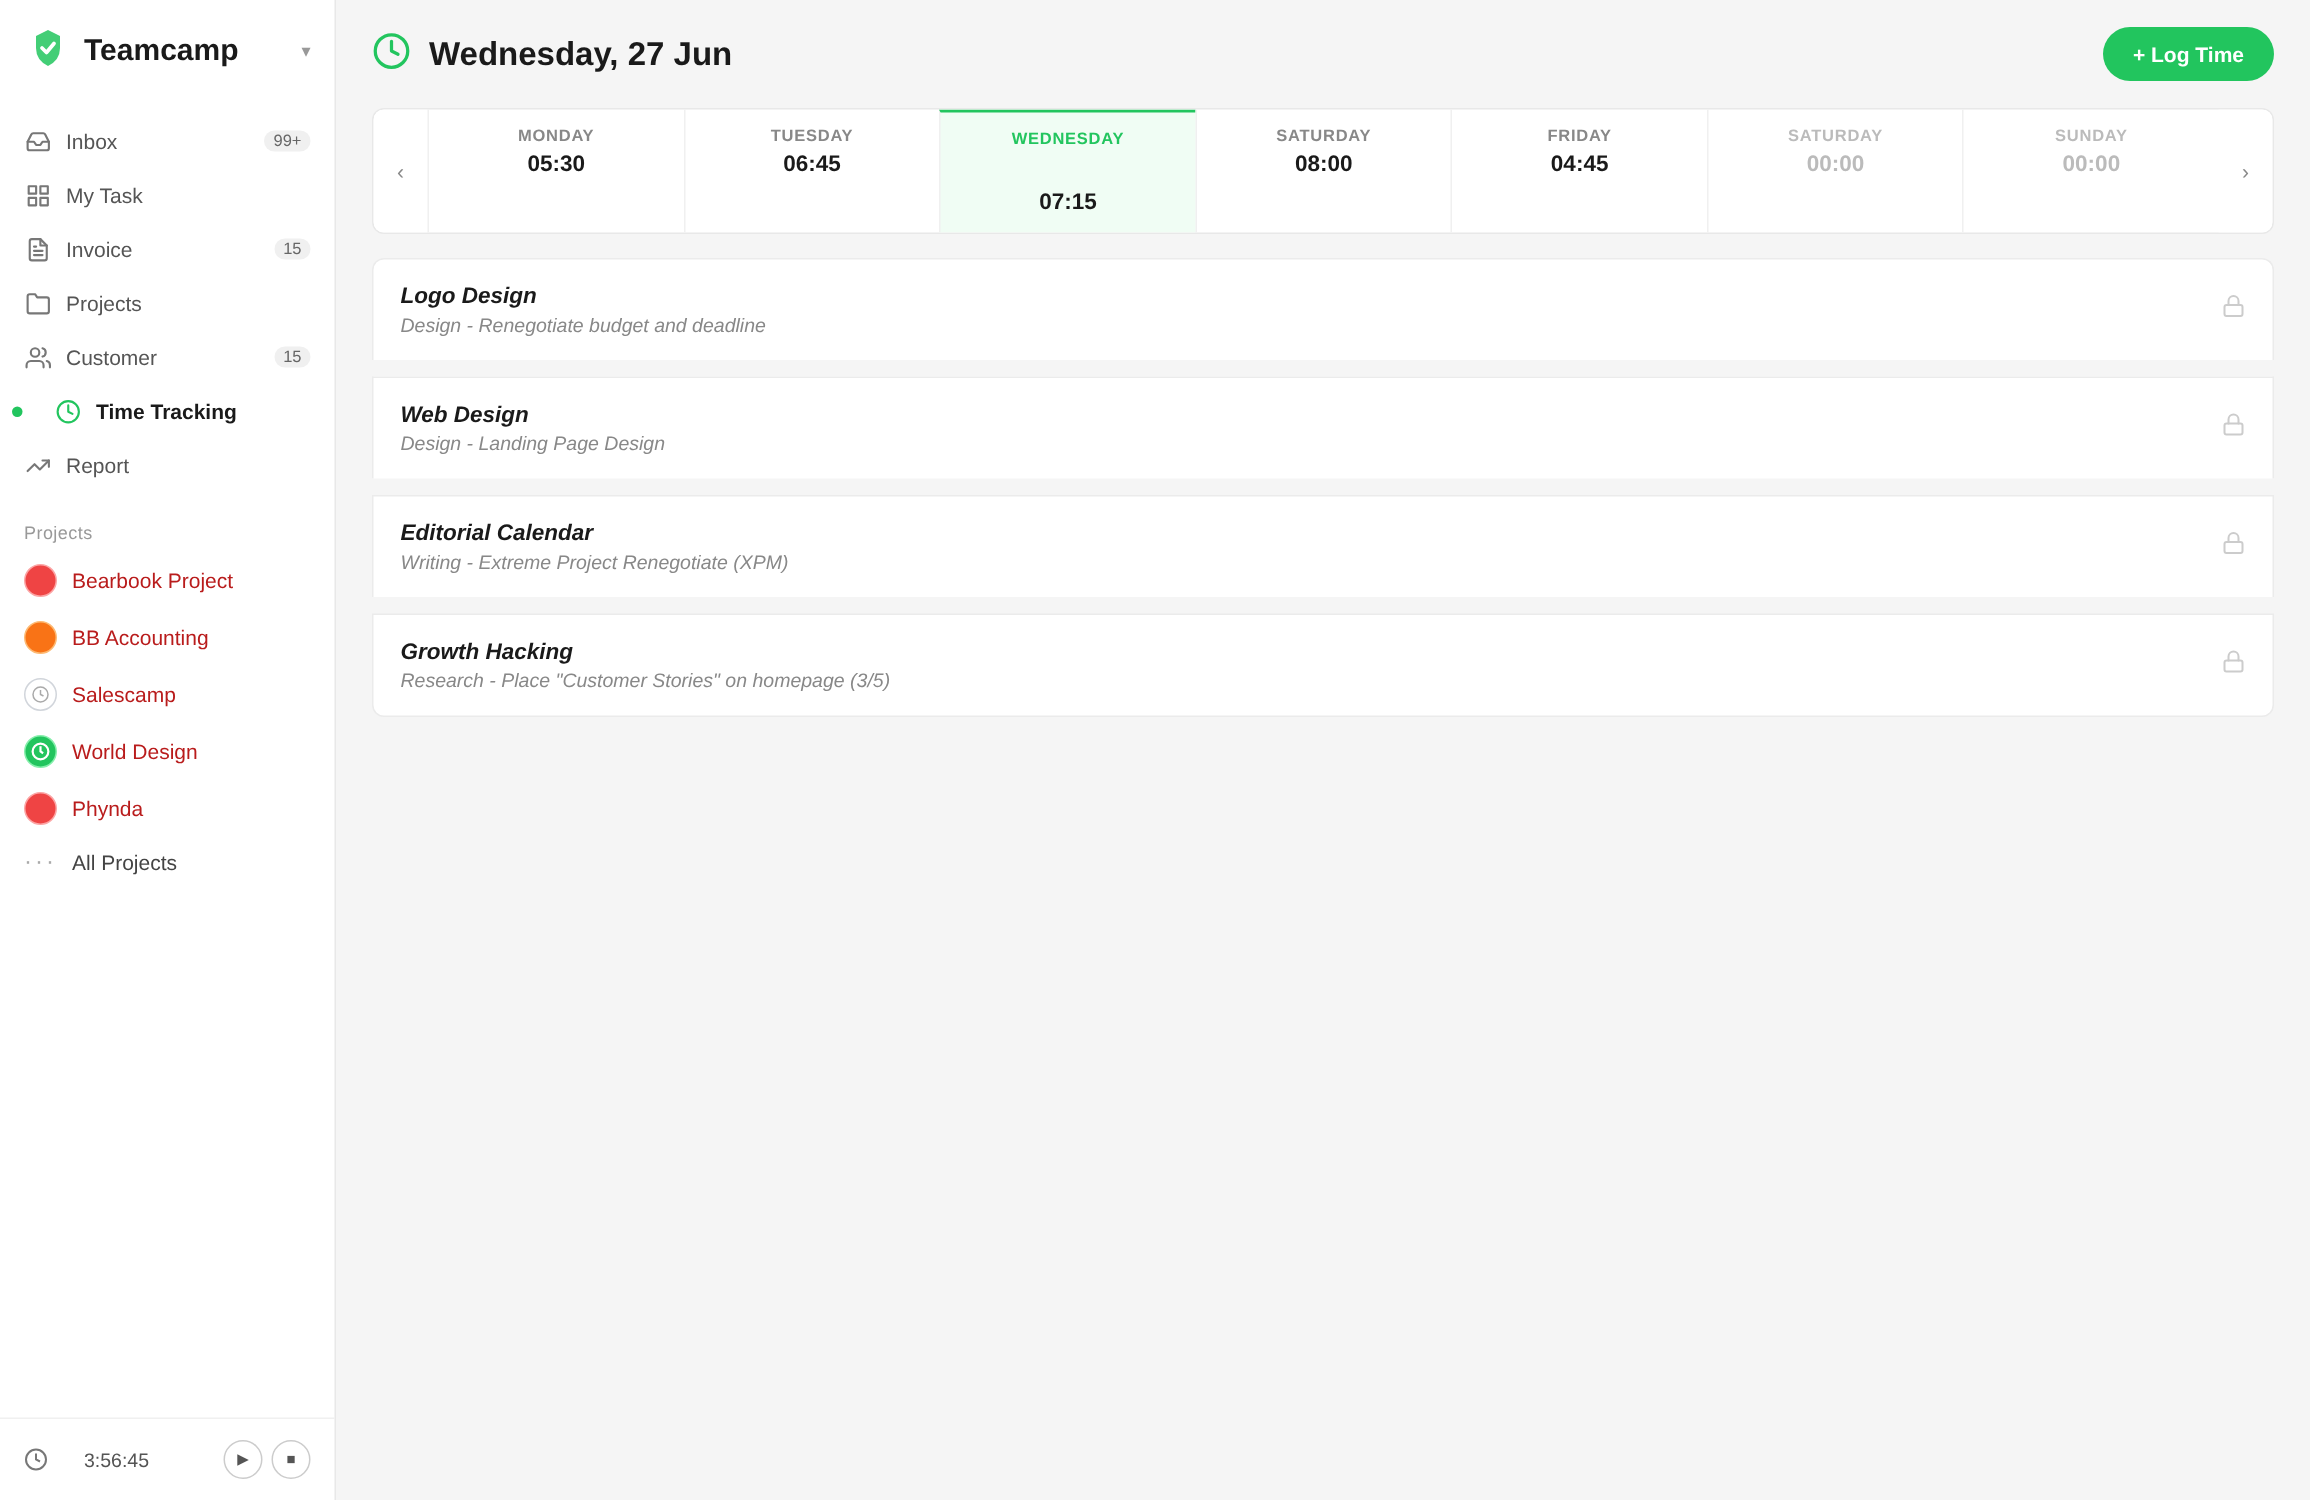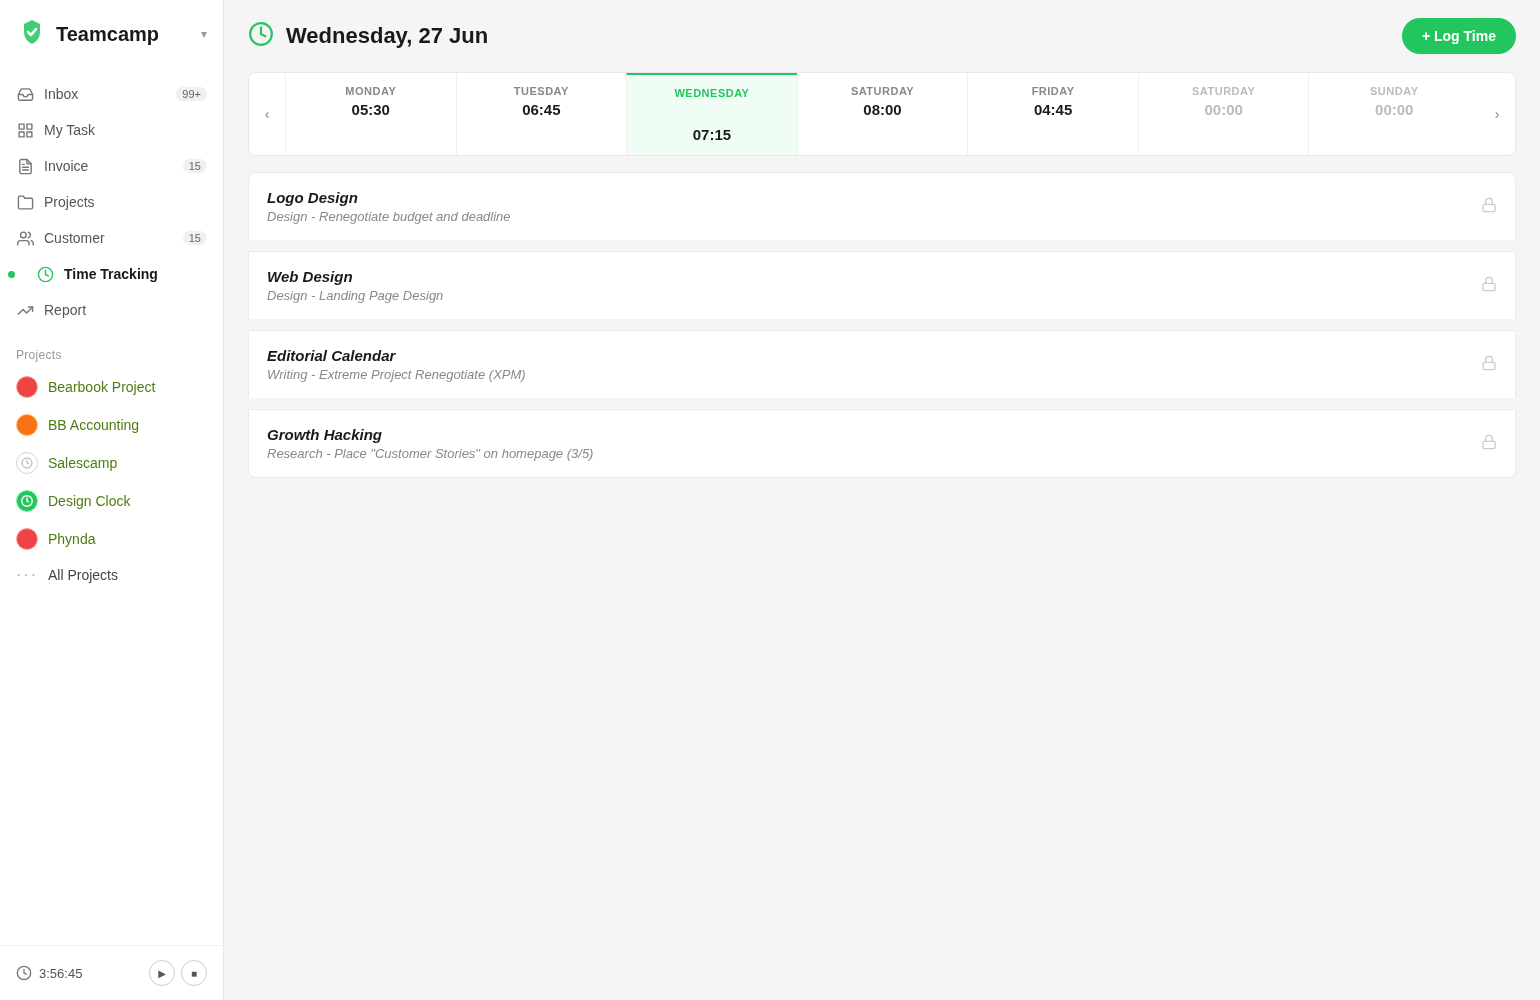--- a/index.html
+++ b/index.html
@@ -84,21 +84,21 @@
       padding: 12px 16px 6px;
       letter-spacing: 0.3px;
     }
     .project-item {
       display: flex;
       align-items: center;
       padding: 8px 16px;
       gap: 10px;
       cursor: pointer;
       font-size: 14px;
-      color: #4d7c0f;
+      color: #b91c1c;
     }
     .project-avatar {
       width: 22px;
       height: 22px;
       border-radius: 50%;
       display: flex;
       align-items: center;
       justify-content: center;
       flex-shrink: 0;
       font-size: 10px;
@@ -119,21 +119,21 @@
       color: #aaa;
       font-size: 16px;
       letter-spacing: 2px;
     }
     .sidebar-footer {
       margin-top: auto;
       padding: 14px 16px;
       border-top: 1px solid #f0f0f0;
       display: flex;
       align-items: center;
-      gap: 7px;
+      gap: 24px;
     }
     .timer-display {
       font-size: 13px;
       color: #555;
       display: flex;
       align-items: center;
       gap: 6px;
     }
     .timer-controls {
       margin-left: auto;
@@ -408,21 +408,21 @@
     </div>
     <span>Salescamp</span>
   </div>
   <div class="project-item">
     <div class="project-avatar" style="background:#22c55e; border-color:#86efac; overflow:hidden;">
       <svg width="14" height="14" viewBox="0 0 24 24" fill="none" stroke="#fff" stroke-width="2.5">
           <circle cx="12" cy="12" r="9"></circle>
           <polyline points="12 6 12 12 15 14"></polyline>
         </svg>
     </div>
-    <span>Design Clock</span>
+    <span>World Design</span>
   </div>
   <div class="project-item">
     <div class="project-avatar" style="background:#ef4444; border-color:#fca5a5;"></div>
     <span>Phynda</span>
   </div>
 
   <div class="all-projects-item">
     <span class="dots-icon">···</span>
     <span>All Projects</span>
   </div>

